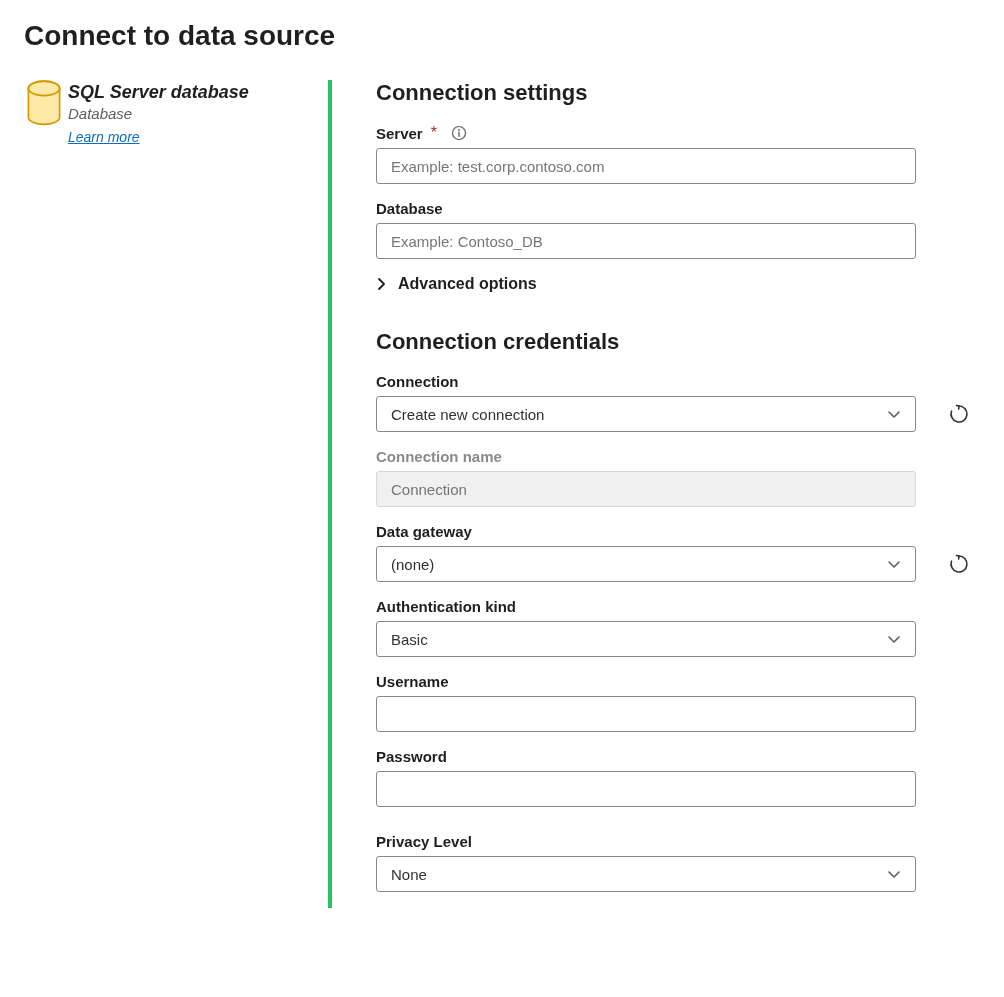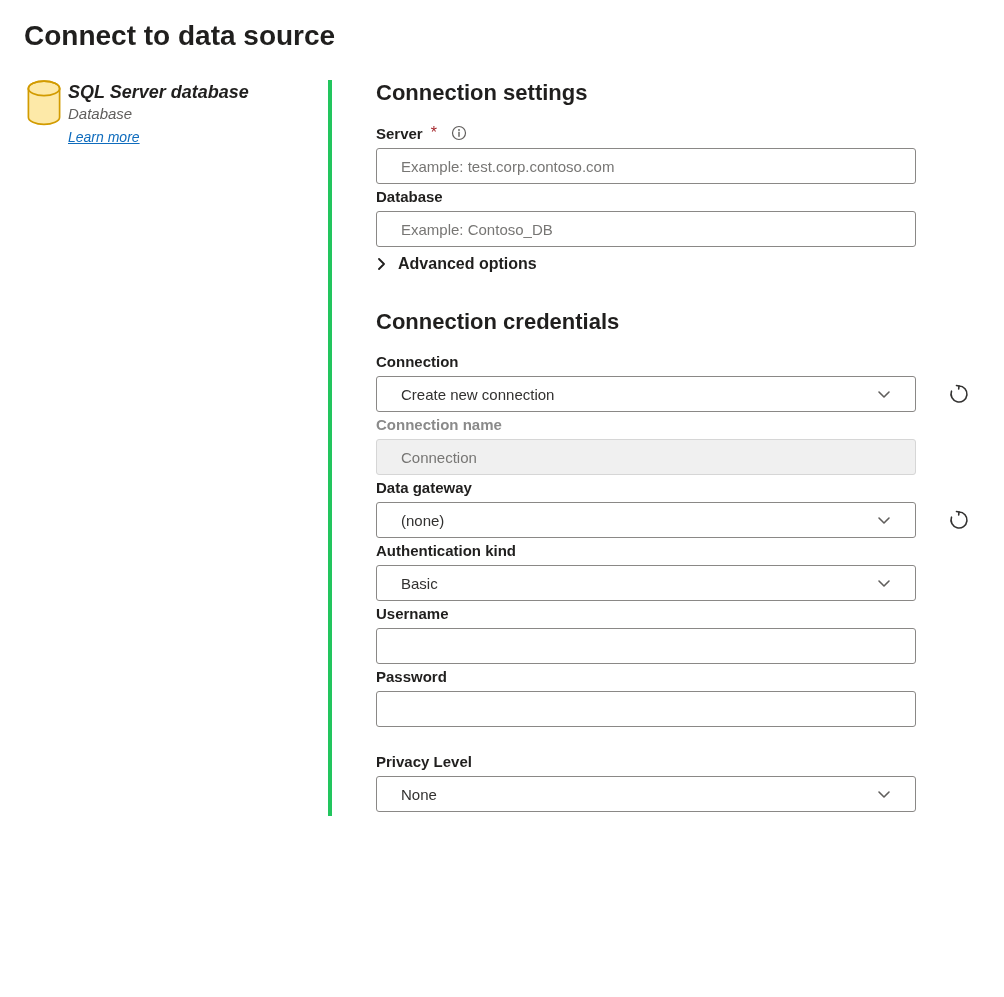--- a/index.html
+++ b/index.html
@@ -26,34 +26,34 @@
     padding-left: 44px;
     padding-right: 10px;
   }
   .source-item { display: flex; gap: 4px; font-style: italic; }
   .db-icon { width: 40px; height: 48px; flex-shrink: 0; }
   .source-title { font-size: 18px; font-weight: 600; color: #201f1e; margin: 2px 0 2px 0; }
   .source-sub { font-size: 15px; color: #605e5c; margin-bottom: 6px; }
   .learn-link { font-size: 14px; color: #0f6cbd; text-decoration: underline; cursor: pointer; }
 
   h2.section { font-size: 22px; font-weight: 600; margin: 0 0 18px 0; color: #201f1e; }
-  .field { margin-bottom: 4px; }
+  .field { margin-bottom: 16px; }
   .label-row { display: flex; align-items: center; gap: 6px; margin-bottom: 6px; }
   .label { font-size: 15px; font-weight: 600; color: #201f1e; }
   .label-disabled { font-size: 15px; font-weight: 600; color: #8a8a8a; }
   .req { color: #a4262c; font-weight: 400; margin-left: 2px; }
   .info-icon { width: 16px; height: 16px; color: #605e5c; margin-left: 8px; cursor: default; }
 
   input.text-input, .select {
     width: 540px;
     height: 36px;
     border: 1px solid #8a8886;
     border-radius: 3px;
     font-size: 15px;
-    padding: 0 24px;
+    padding: 0 14px;
     background: #fff;
     color: #323130;
     font-family: inherit;
   }
   input.text-input::placeholder { color: #777674; }
   input.text-input:disabled { background: #f0f0f0; color: #777674; border-color: #d6d6d6; }
   .select {
     display: flex;
     align-items: center;
     justify-content: space-between;

